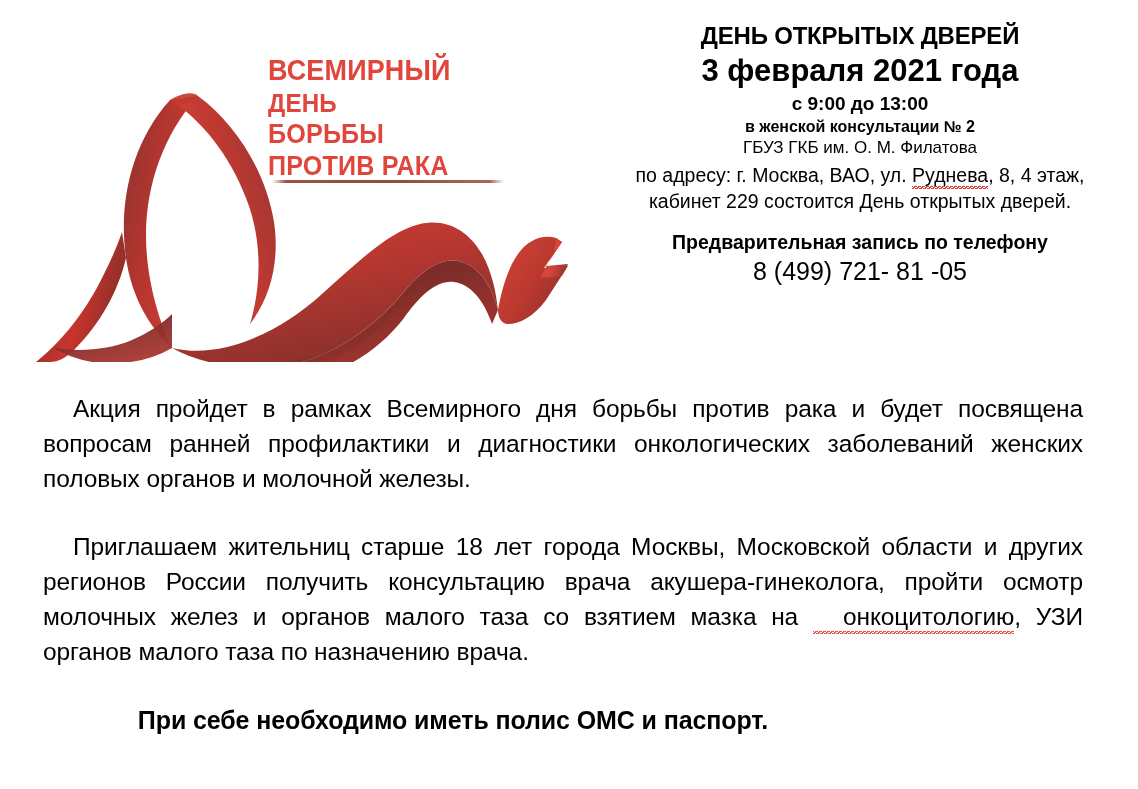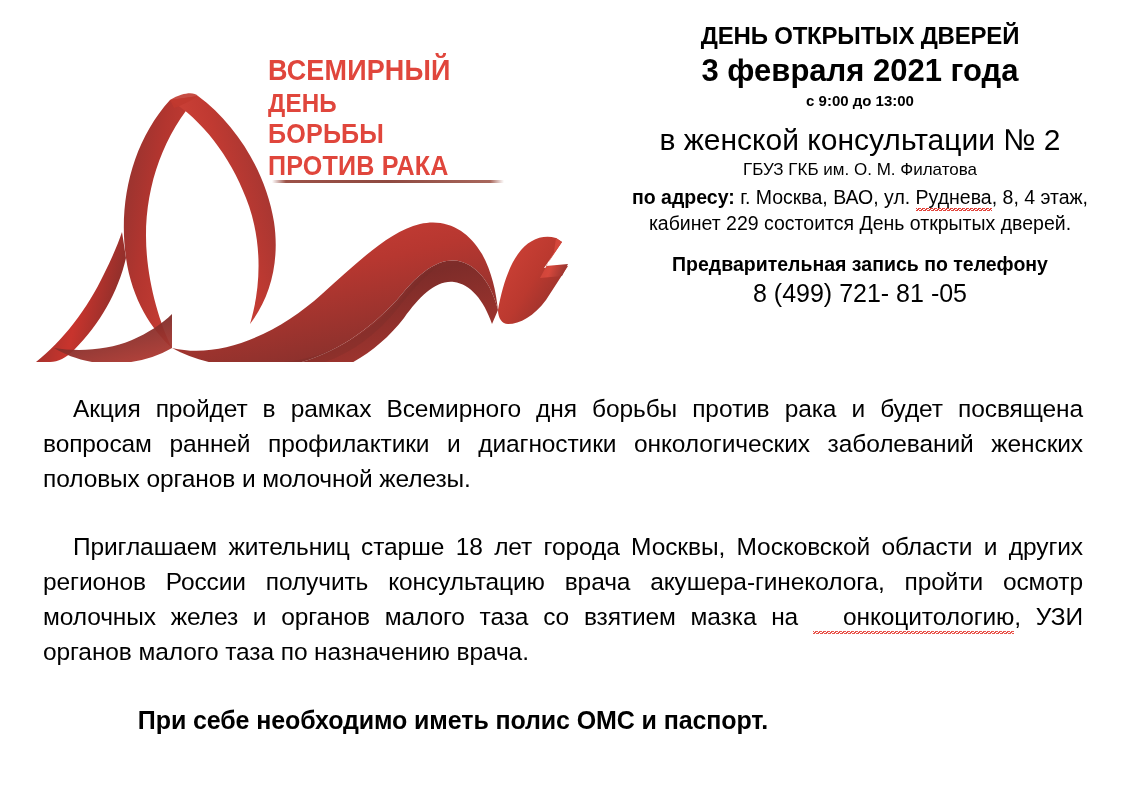--- a/index.html
+++ b/index.html
@@ -49,25 +49,25 @@
   }
 
   
   .header-block{
     position:absolute;left:610px;top:22px;width:500px;
     text-align:center;
   }
   .h-line{display:block;}
   .h1{font-size:24px;font-weight:bold;line-height:1.16;letter-spacing:-0.2px;white-space:nowrap;}
   .h2{font-size:31px;font-weight:bold;line-height:1.2;margin-top:2px;}
-  .h3{font-size:15px;font-weight:bold;line-height:1.25;margin-top:3px;}
-  .h4{font-size:30px;font-weight:normal;line-height:1.28;margin-top:10px;}
+  .h3{font-size:19px;font-weight:bold;line-height:1.25;margin-top:3px;}
+  .h4{font-size:16px;font-weight:bold;line-height:1.28;margin-top:1px;}
   .h5{font-size:17px;font-weight:normal;line-height:1.28;}
   .h6{font-size:19.5px;font-weight:normal;line-height:1.33;margin-top:4px;text-align:center;}
-  .h6 b{font-weight:bold;text-align:right;}
+  .h6 b{font-weight:normal;text-align:right;}
   .h7{font-size:19.5px;font-weight:bold;line-height:1.3;margin-top:15px;}
   .h8{font-size:25px;font-weight:normal;line-height:1.3;}
 
   
   .squiggle{
     position:relative;
     background-image:
       radial-gradient(circle at 1.5px 3.1px, rgba(0,0,0,0) 1.1px, rgba(0,0,0,0) 1.1px);
     padding-bottom:1px;
   }

